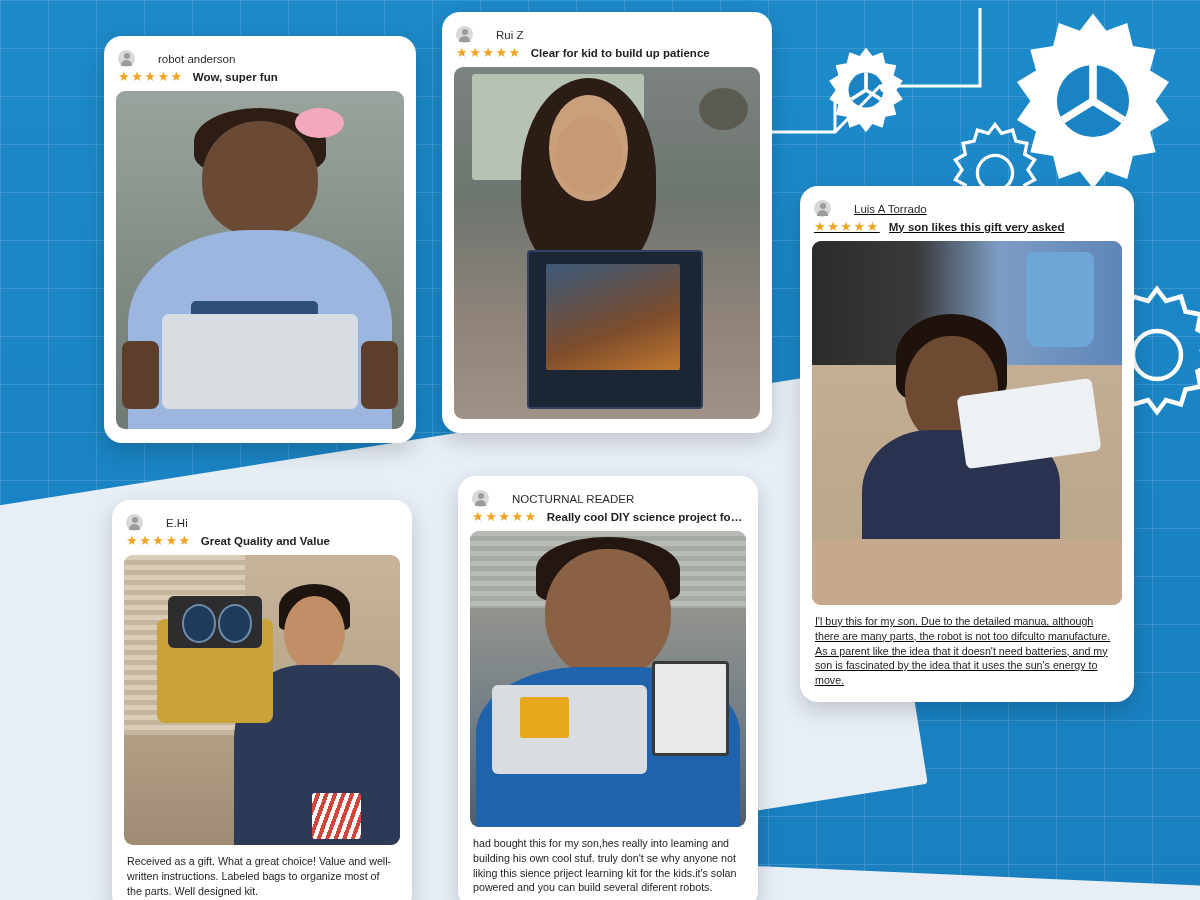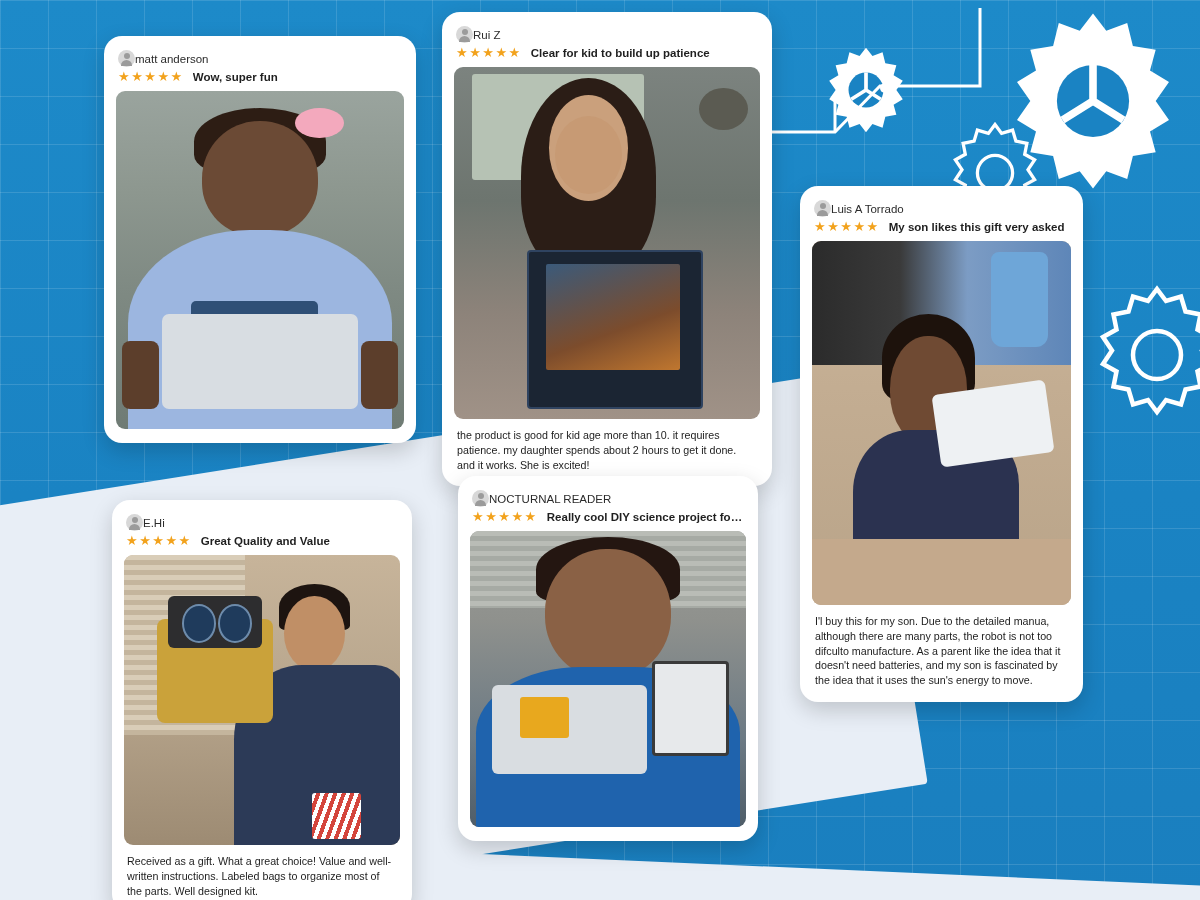--- a/index.html
+++ b/index.html
@@ -67,21 +67,21 @@
     position: absolute;
     background: #ffffff;
     border-radius: 18px;
     box-shadow: 0 8px 22px rgba(0,0,0,0.18);
     padding: 12px 12px 14px 12px;
     box-sizing: border-box;
   }
   .card-head {
     display: flex;
     align-items: center;
-    gap: 0;
+    gap: 23px;
     padding: 2px 2px 0 2px;
   }
   .avatar {
     width: 17px;
     height: 17px;
     border-radius: 50%;
     background: #d8d8d8;
     position: relative;
     flex: 0 0 auto;
   }
@@ -281,21 +281,21 @@
       <path d="M30 132 L105 132 L150 86 L250 86 L250 8"></path>
       <path d="M105 132 L105 96"></path>
     </g>
     <circle cx="30" cy="132" r="7" fill="#ffffff"></circle>
     <circle cx="155" cy="88" r="5" fill="#ffffff"></circle>
   </svg>
 
   <div class="card" style="left:104px; top:36px; width:312px;">
     <div class="card-head">
       <span class="avatar"></span>
-      <span class="uname">matt anderson</span>
+      <span class="uname">robot anderson</span>
     </div>
     <div class="rating-row">
       <span class="stars">★★★★★</span>
       <span class="rtitle">Wow, super fun</span>
     </div>
     <div class="photo" style="height:338px;">
       <div class="scene s1">
         <div class="hair"></div>
           <div class="bow"></div>
           <div class="head"></div>
@@ -321,24 +321,23 @@
       <div class="scene s2">
         <div class="win"></div>
           <div class="sphere"></div>
         <div class="hair"></div>
           <div class="head"></div>
           <div class="face"></div>
         <div class="box"></div>
           <div class="boxart"></div>
       </div>
     </div>
-    <div class="body-text">the product is good for kid age more than 10. it requires patience. my daughter spends about 2 hours to get it done. and it works. She is excited!</div>
   </div>
 
-  <div class="card" style="left:800px; top:186px; width:283px;">
+  <div class="card" style="left:800px; top:186px; width:334px;text-decoration:underline;">
     <div class="card-head">
       <span class="avatar"></span>
       <span class="uname">Luis A Torrado</span>
     </div>
     <div class="rating-row">
       <span class="stars">★★★★★</span>
       <span class="rtitle">My son likes this gift very asked</span>
     </div>
     <div class="photo" style="height:364px;">
       <div class="scene s3">
@@ -392,15 +391,16 @@
       <div class="scene s5">
         <div class="win"></div>
         <div class="hair"></div>
           <div class="head"></div>
           <div class="body"></div>
         <div class="robot"></div>
           <div class="yellow"></div>
           <div class="panel"></div>
       </div>
     </div>
+    <div class="body-text">had bought this for my son,hes really into leaming and building his own cool stuf. truly don't se why anyone not liking this sience priject learning kit for the kids.it's solan powered and you can build several diferent robots.</div>
   </div>
 
 </div>
 
 </body></html>

